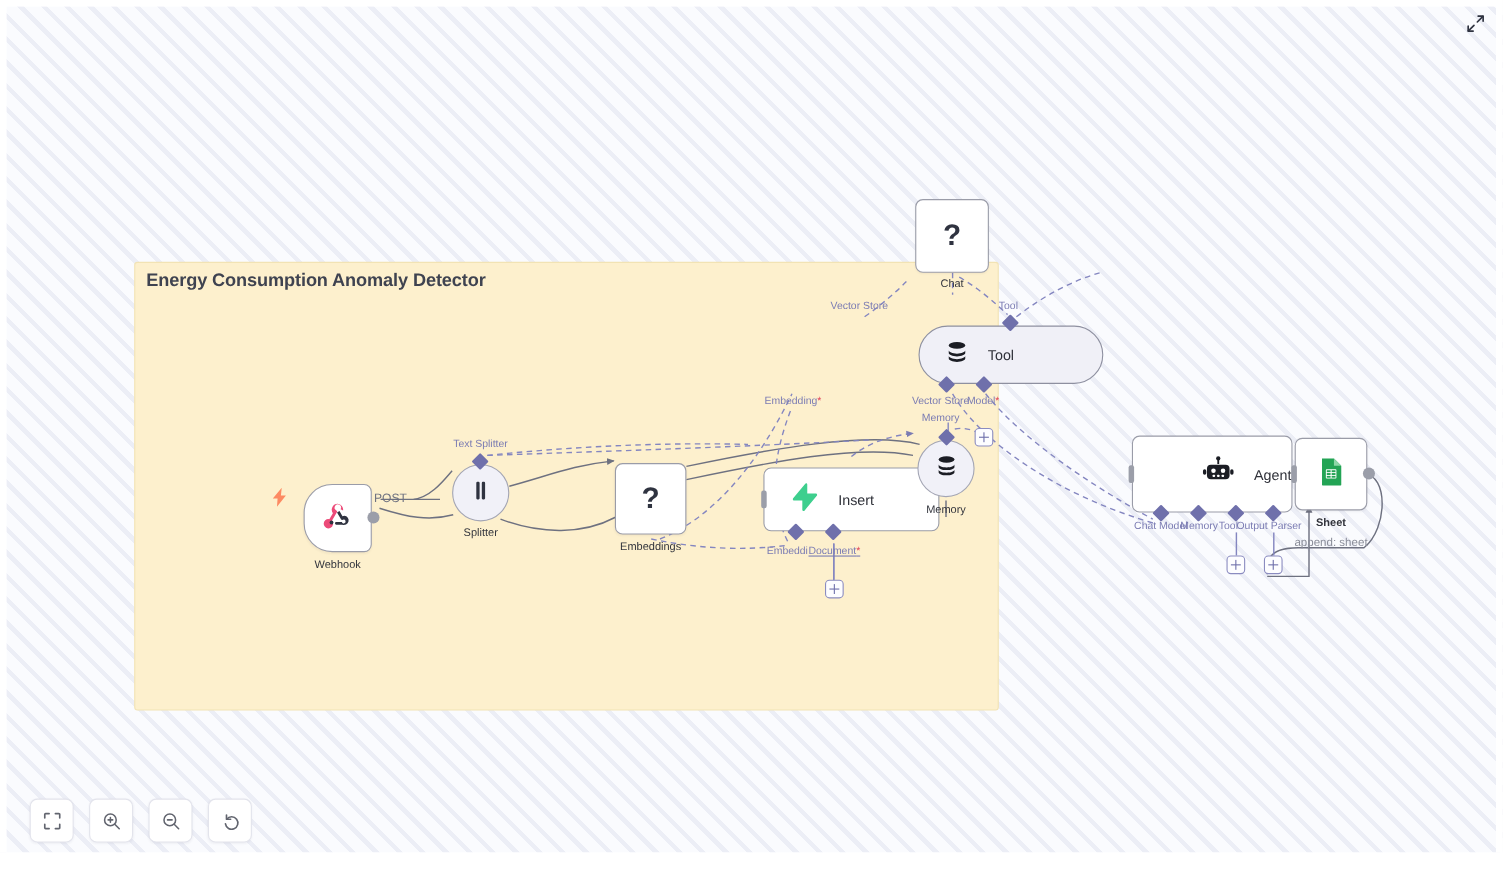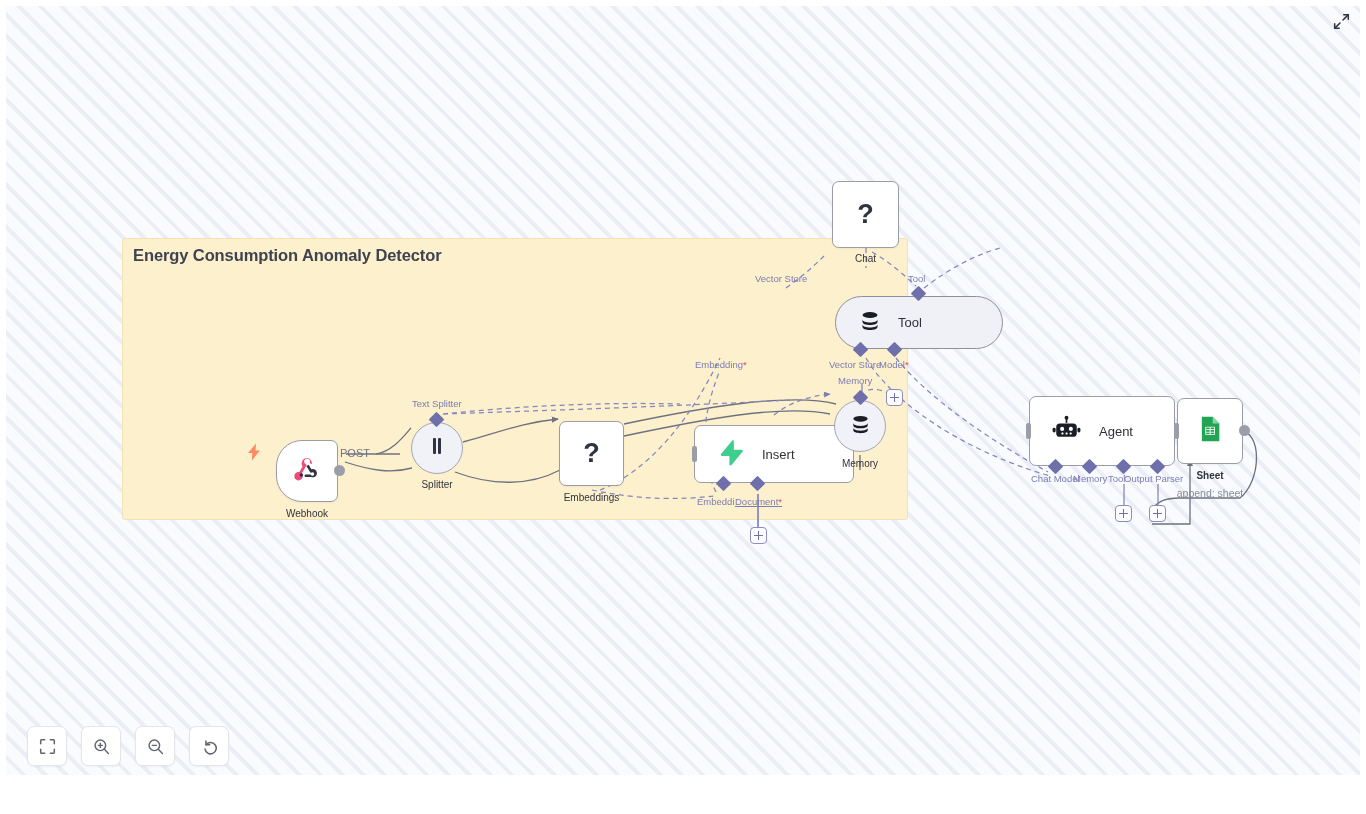--- a/index.html
+++ b/index.html
@@ -37,21 +37,21 @@
     display: flex; align-items: center; justify-content: center;
     cursor: pointer;
     z-index: 60;
   }
   #expand-btn svg { display: block; }
 
   
   #sticky {
     position: absolute;
     left: 122px; top: 238px;
-    width: 786px; height: 282px;
+    width: 786px; height: 408px;
     background: #fdf0cd;
     border: 1px solid #f2e3b4;
     border-radius: 3px;
     z-index: 1;
   }
   #sticky-title {
     position: absolute;
     left: 10px; top: 7px;
     font-size: 16.5px;
     font-weight: bold;
@@ -429,21 +429,21 @@
     <div class="conn-label" style="left:879px; top:359px;"><span>Model</span><span class="req">*</span></div>
 
     <div class="node" style="left:832px; top:181px;">
       <div class="node-box" style="width:67px; height:67px;">
         <span style="font-size:27px; font-weight:bold; color:#2f3340; line-height:1;">?</span>
       </div>
       <div class="node-label" style="top:72px;">Chat</div>
     </div>
 
     <div class="node" style="left:1029px; top:396px;">
-      <div class="node-wide" style="width:146px; height:70px;">
+      <div class="node-wide" style="width:146px; height:70px;justify-content:flex-end;">
         <span>
           <svg width="29" height="29" viewBox="0 0 24 24">
             <rect x="3.5" y="7" width="17" height="11" rx="3" fill="#1b1d24"></rect>
             <rect x="0.5" y="10.5" width="2.5" height="4" rx="1.2" fill="#1b1d24"></rect>
             <rect x="21" y="10.5" width="2.5" height="4" rx="1.2" fill="#1b1d24"></rect>
             <rect x="11.3" y="2.5" width="1.4" height="4" fill="#1b1d24"></rect>
             <circle cx="12" cy="2.3" r="1.6" fill="#1b1d24"></circle>
             <circle cx="8.4" cy="11.5" r="1.7" fill="#ffffff"></circle>
             <circle cx="15.6" cy="11.5" r="1.7" fill="#ffffff"></circle>
             <rect x="7.8" y="14.5" width="1.7" height="1.7" rx="0.4" fill="#ffffff"></rect>

